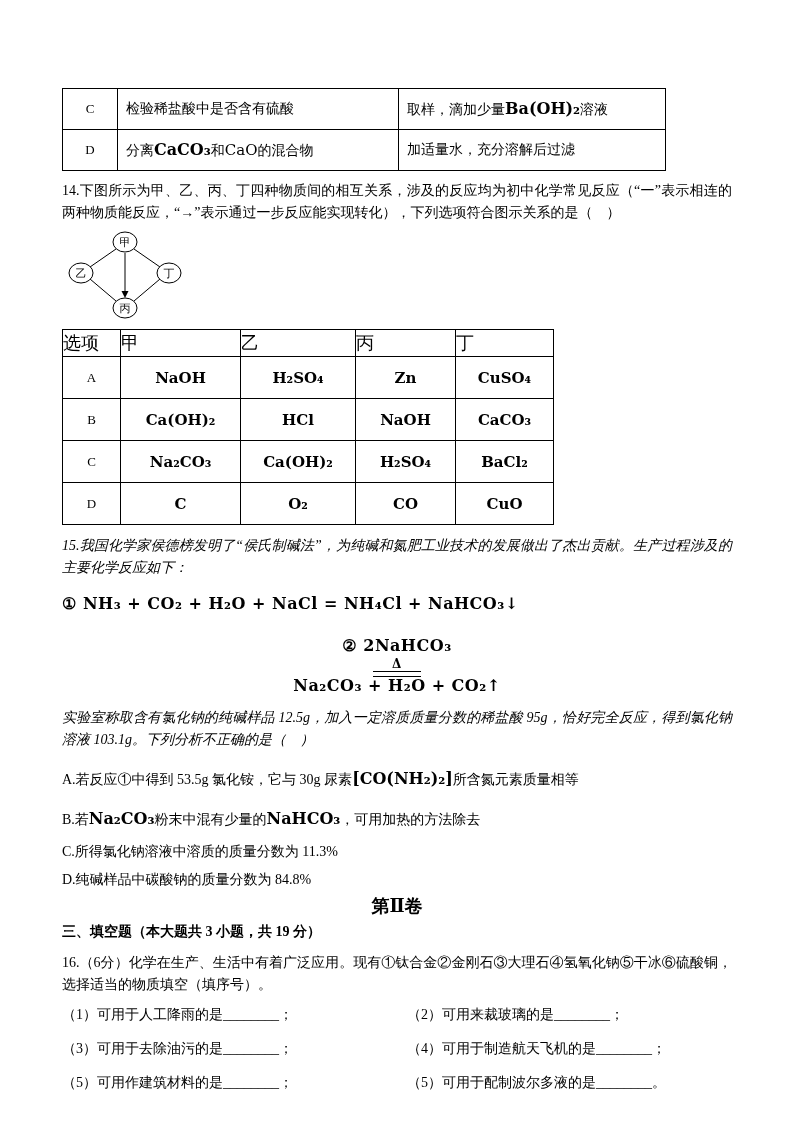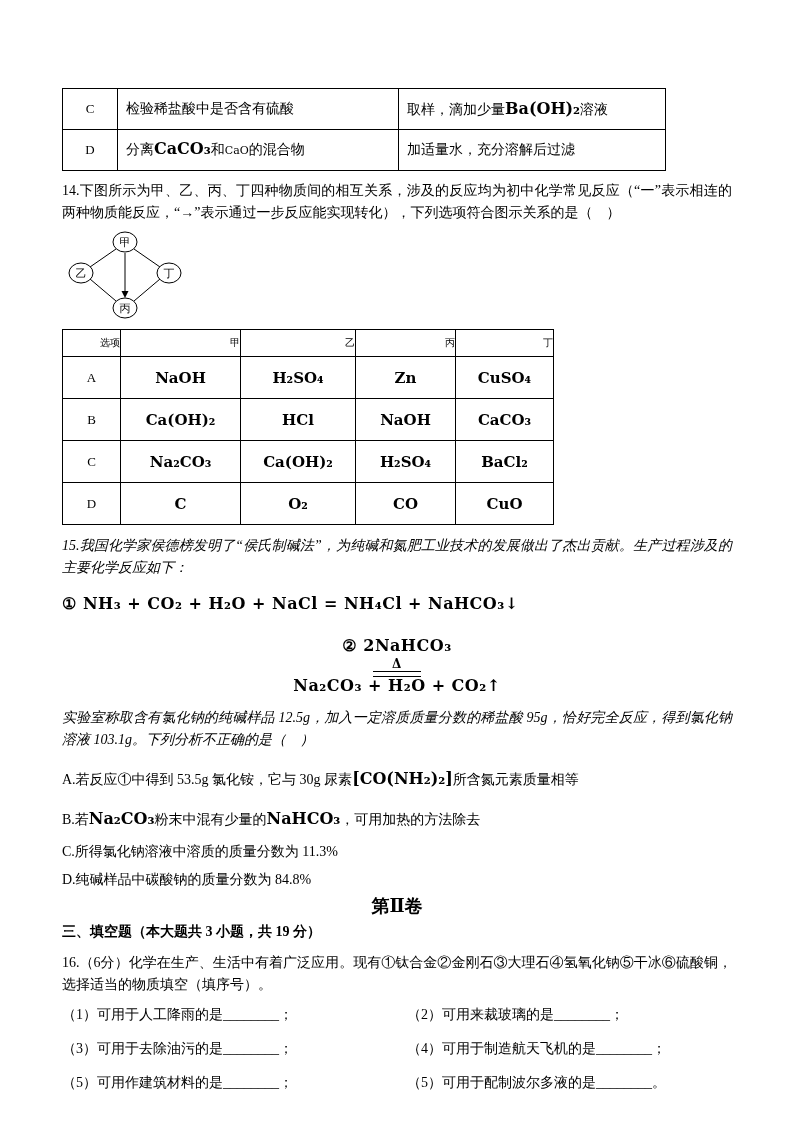--- a/index.html
+++ b/index.html
@@ -23,31 +23,31 @@
   .top-table td { height: 41px; padding: 2px 8px; vertical-align: middle; }
   .top-table .cell-label { width: 55px; text-align: center; font-size: 13px; }
   .top-table .cell-mid { width: 281px; text-align: left; }
   .top-table .cell-op { width: 267px; text-align: left; margin-left: 24px; }
 
   .formula {
     font-family: "DejaVu Serif", "Liberation Serif", serif;
     font-weight: 700;
   }
   .formula-lg { font-size: 16px; }
-  .formula-sm { font-size: 11px; font-weight: 400; font-family: "DejaVu Serif", serif; }
+  .formula-sm { font-size: 15px; font-weight: 400; font-family: "DejaVu Serif", serif; }
 
   .q-text { margin-top: 9px; text-align: justify; }
 
   
   .diagram-wrap { margin: 5px 0 4px 2px; height: 94px; }
   .diagram-wrap svg { display: block; }
 
   
   .q14-table { margin-top: 6px; width: 491px; table-layout: fixed; }
-  .q14-table th { height: 27px; font-weight: 400; font-size: 10px; text-align: right; }
+  .q14-table th { height: 27px; font-weight: 400; font-size: 18px; text-align: left; }
   .q14-table td { height: 42px; text-align: center; vertical-align: middle; }
   .q14-table .opt-label { font-size: 13px; }
   .q14-table .formula { font-size: 15px; }
 
   .para { margin-top: 10px; text-align: justify; font-style: italic; }
 
   .chem-eq {
     margin-top: 14px;
     font-family: "DejaVu Serif", "Liberation Serif", serif;
     font-weight: 700;

